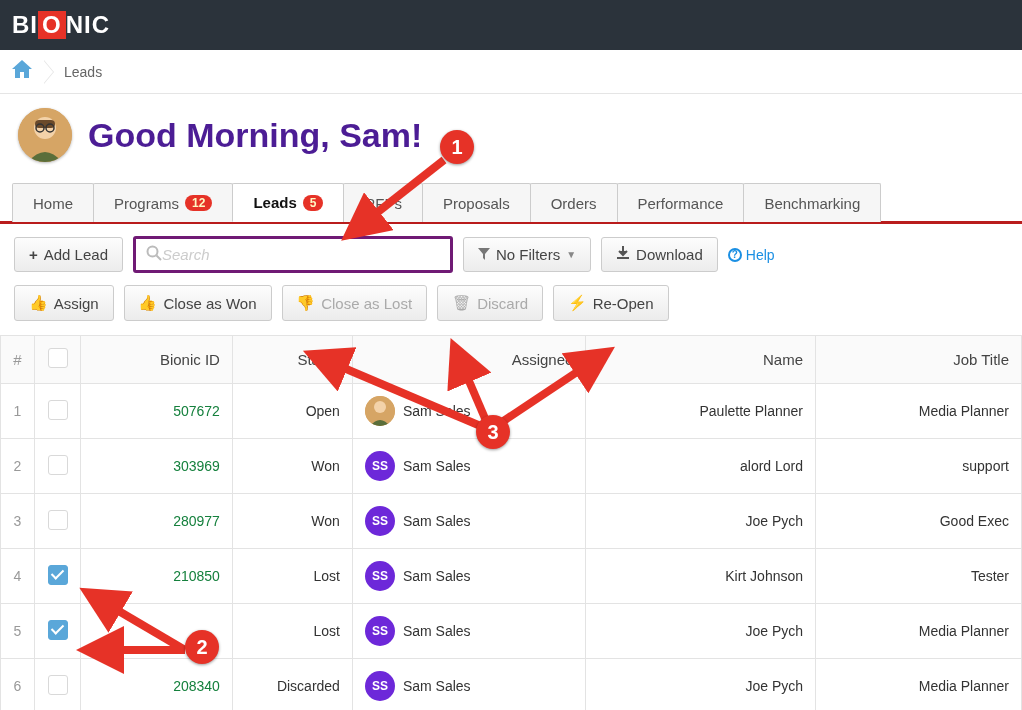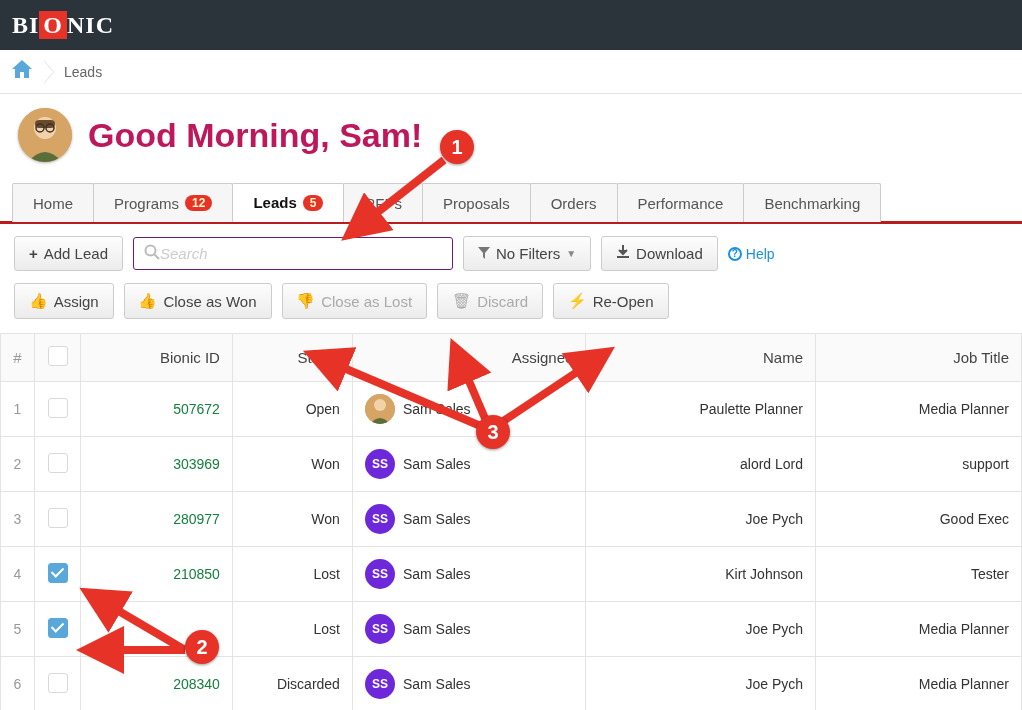--- a/index.html
+++ b/index.html
@@ -1,46 +1,46 @@
 <!DOCTYPE html>
 <html><head>
 <meta charset="utf-8">
 <style>
   * { box-sizing: border-box; margin: 0; padding: 0; }
   body { font-family: "Helvetica Neue", Arial, sans-serif; font-size: 14px; color: #333; background: #fff; width: 1022px; }
   
   
-  .topbar { background: #2b333b; height: 50px; display: flex; align-items: center; padding: 0 12px; font-family: Liberation Serif, serif; }
+  .topbar { background: #2b333b; height: 50px; display: flex; align-items: center; padding: 0 12px; }
   .logo { font-size: 24px; font-weight: bold; color: #fff; letter-spacing: 1px; }
   .logo .o-box { background: #e63227; color: #fff; padding: 0 4px; display: inline-block; line-height: 28px; }
   
   
   .breadcrumb { display: flex; align-items: center; height: 44px; padding: 0 10px; border-bottom: 1px solid #e5e5e5; gap: 4px; }
   .home-ico { color: #5aa7d9; font-size: 22px; }
   .chevron-sep { width:0; height:0; border-top: 12px solid transparent; border-bottom: 12px solid transparent; border-left: 10px solid #e5e5e5; margin: 0 6px; position:relative;}
   .chevron-sep::after { content:""; position:absolute; left:-11px; top:-12px; border-top:12px solid transparent; border-bottom:12px solid transparent; border-left:10px solid #fff;}
   .breadcrumb-text { color: #666; font-size: 14px; }
   
   
   .greeting-row { display:flex; align-items:center; gap:16px; padding: 14px 18px 20px; }
   .avatar-lg { width:54px; height:54px; border-radius:50%; background: #d9a15b; display:flex; align-items:center; justify-content:center; overflow:hidden; box-shadow: 0 1px 3px rgba(0,0,0,0.3);}
   .avatar-lg svg { width:100%; height:100%; }
-  .greeting { font-size: 34px; font-weight: bold; color:#be185d; }
+  .greeting { font-size: 34px; font-weight: bold; color:#4c1d95; }
   
   
   .tabs { display:flex; border-bottom:3px solid #b91c1c; padding: 0 12px; }
   .tab { padding: 10px 20px; border:1px solid #ccc; border-bottom: none; margin-right:-1px; background:#f6f6f6; color:#555; cursor:pointer; font-size:15px; display:flex; align-items:center; gap:6px; position:relative; top:1px; border-radius: 2px 2px 0 0;}
   .tab.active { background:#fff; color:#111; font-weight:bold; border-bottom:1px solid #fff;}
   .badge { background:#e63227; color:#fef9c3; border-radius:9px; font-size:12px; padding: 1px 7px; font-weight:bold; min-width:18px; text-align:center;}
   
   
   .toolbar { padding: 12px 14px; display:flex; gap:10px; align-items:center; flex-wrap:wrap;}
   .btn { border:1px solid #ccc; background: linear-gradient(#fdfdfd,#ececec); padding: 8px 14px; border-radius:3px; color:#444; cursor:pointer; display:inline-flex; align-items:center; gap:6px; font-size:15px;}
   .btn.disabled { color:#aaa; cursor:default;}
-  .search-wrap { flex:0 0 320px; border:1px solid #701a75; border-radius:3px; display:flex; align-items:center; padding:6px 10px; color:#aaa; }
+  .search-wrap { flex:0 0 320px; border:3px solid #701a75; border-radius:3px; display:flex; align-items:center; padding:6px 10px; color:#aaa; }
   .search-wrap input { border:none; outline:none; font-size:15px; width:100%; color:#555; font-style:italic;}
   .search-wrap input::placeholder{color:#ccc;}
   .help-link { color:#1a8fe3; display:flex; align-items:center; gap:4px; }
   .help-ico { width:14px; height:14px; border:2px solid #1a8fe3; border-radius:50%; display:inline-flex; align-items:center; justify-content:center; font-size:10px; font-weight:bold;}
   
   .toolbar2 { padding: 0 14px 14px; display:flex; gap:10px; flex-wrap:wrap;}
   
   
   table { width:100%; border-collapse:collapse; }
   th, td { border:1px solid #e3e3e3; padding: 12px 12px; text-align:right; font-weight:normal; vertical-align:middle;}

